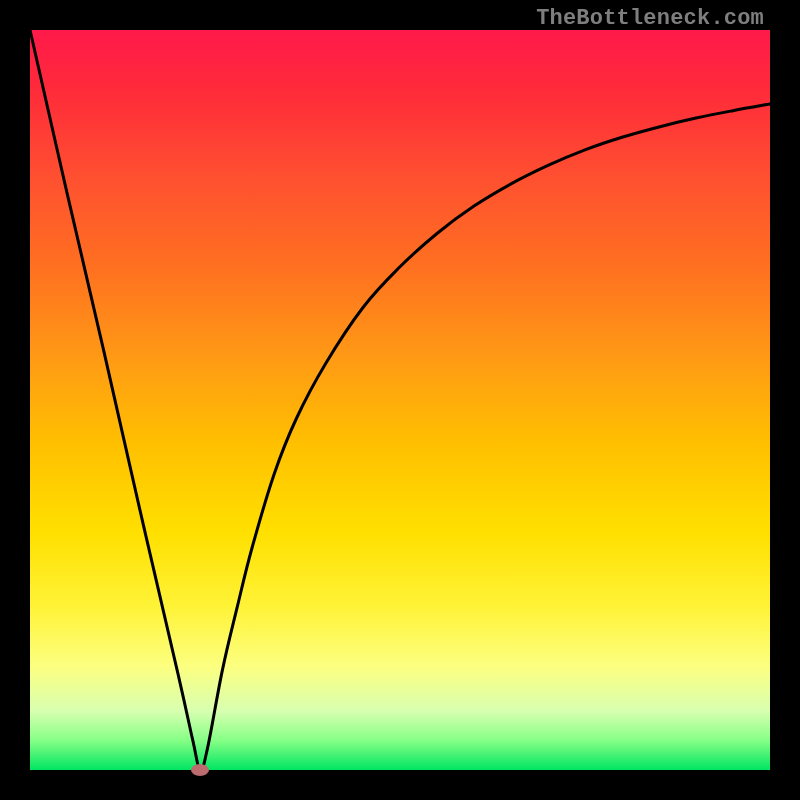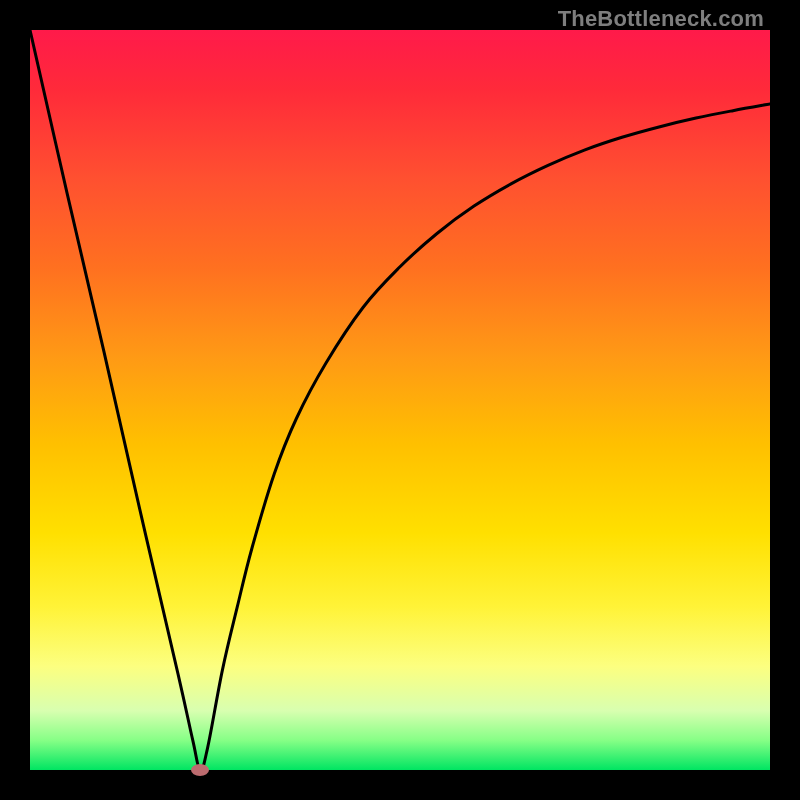--- a/index.html
+++ b/index.html
@@ -27,21 +27,21 @@
       #fff338 78%,
       #fcff80 86%,
       #d8ffb0 92%,
       #86ff86 96%,
       #00e562 100%);
   }
   .watermark {
     position: absolute;
     top: 6px;
     right: 36px;
-    font-family: Liberation Sans, sans-serif;
+    font-family: Liberation Mono, monospace;
     font-size: 22px;
     font-weight: bold;
     color: #7e7e7e;
     letter-spacing: 0.2px;
   }
   svg.curve {
     position: absolute;
     left: 0; top: 0;
     width: 740px;
     height: 740px;

